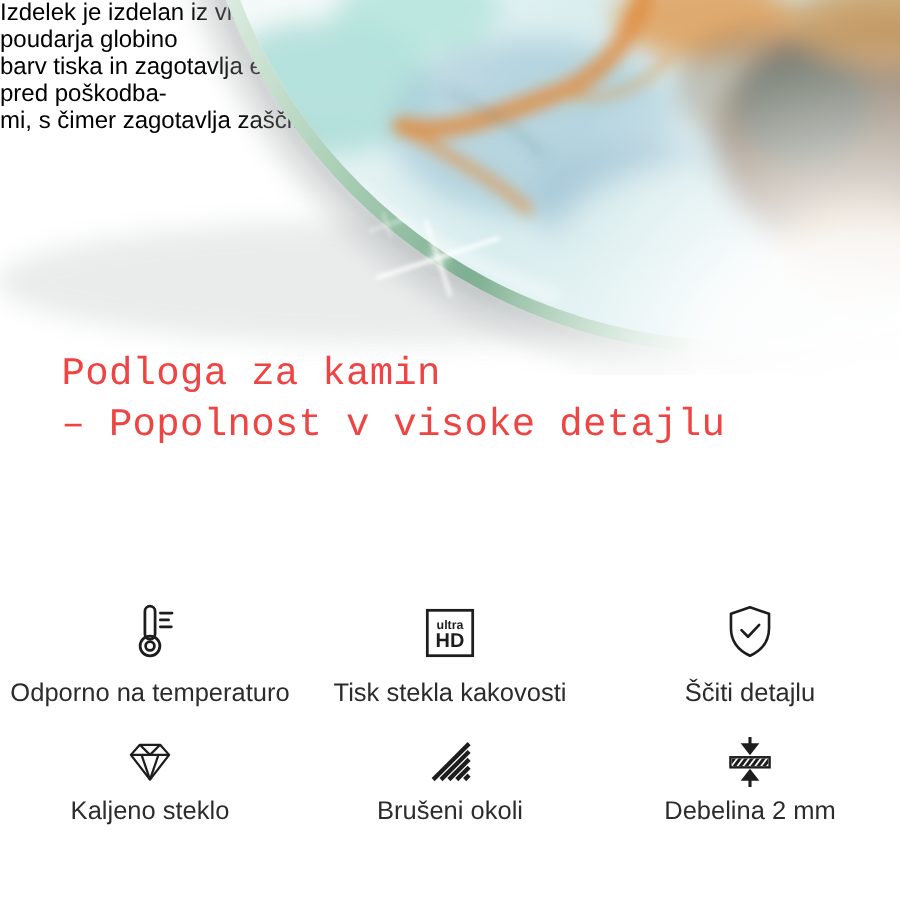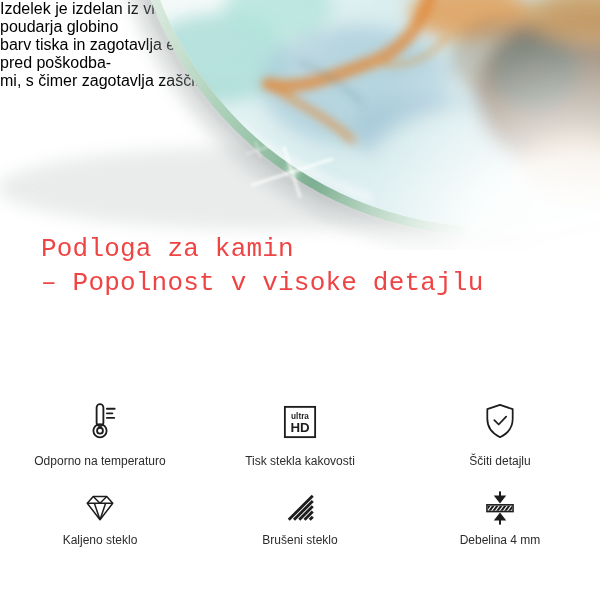--- a/index.html
+++ b/index.html
@@ -25,21 +25,21 @@
     display:grid;grid-template-columns:repeat(3,200px);row-gap:20px;
     justify-items:center;
   }
   .feature{
     display:flex;flex-direction:column;align-items:center;text-align:center;
   }
   .icon-box{display:flex;align-items:flex-start;justify-content:center;height:48px;}
   .row2 .icon-box{height:38px;}
   .icon-box svg{display:block;}
   .feature-label{
-    margin-top:6px;font-size:12px;line-height:15px;color:#2c2c2c;
+    margin-top:6px;font-size:17px;line-height:15px;color:#2c2c2c;
   }
   .ico{stroke:#1d1d1d;fill:none;stroke-width:2;}
 </style>
 </head>
 <body>
 
 <div class="page">
 
   <div class="hero">
     <svg width="600" height="250" viewBox="0 0 600 250">
@@ -204,21 +204,21 @@
         <svg width="36" height="36" viewBox="0 0 48 48">
           <g stroke="#1d1d1d" stroke-width="3.8" fill="none">
             <line x1="9" y1="41" x2="41" y2="9"></line>
             <line x1="16" y1="41" x2="41" y2="16"></line>
             <line x1="23" y1="41" x2="41" y2="23"></line>
             <line x1="30" y1="41" x2="41" y2="30"></line>
             <line x1="37" y1="41" x2="41" y2="37"></line>
           </g>
         </svg>
       </div>
-      <div class="feature-label">Brušeni steklo</div>
+      <div class="feature-label">Brušeni okoli</div>
     </div>
 
     <div class="feature row2">
       <div class="icon-box">
         <svg width="38" height="38" viewBox="0 0 48 48">
           <defs>
             <clipPath id="barClip">
                 <rect x="8.6" y="21.1" width="30.8" height="6.3"></rect>
               </clipPath>
           </defs>
@@ -233,17 +233,17 @@
             <line x1="34" y1="30" x2="43" y2="18"></line>
           </g>
           <g stroke="#1d1d1d" stroke-width="2.6" fill="#1d1d1d">
             <line x1="24" y1="3" x2="24" y2="10.5"></line>
             <polygon points="18.8,9.6 29.2,9.6 24,16.2"></polygon>
             <line x1="24" y1="45" x2="24" y2="37.5"></line>
             <polygon points="18.8,38.4 29.2,38.4 24,31.8"></polygon>
           </g>
         </svg>
       </div>
-      <div class="feature-label">Debelina 4 mm</div>
+      <div class="feature-label">Debelina 2 mm</div>
     </div>
 
   </div>
 </div>
 
 </body></html>

